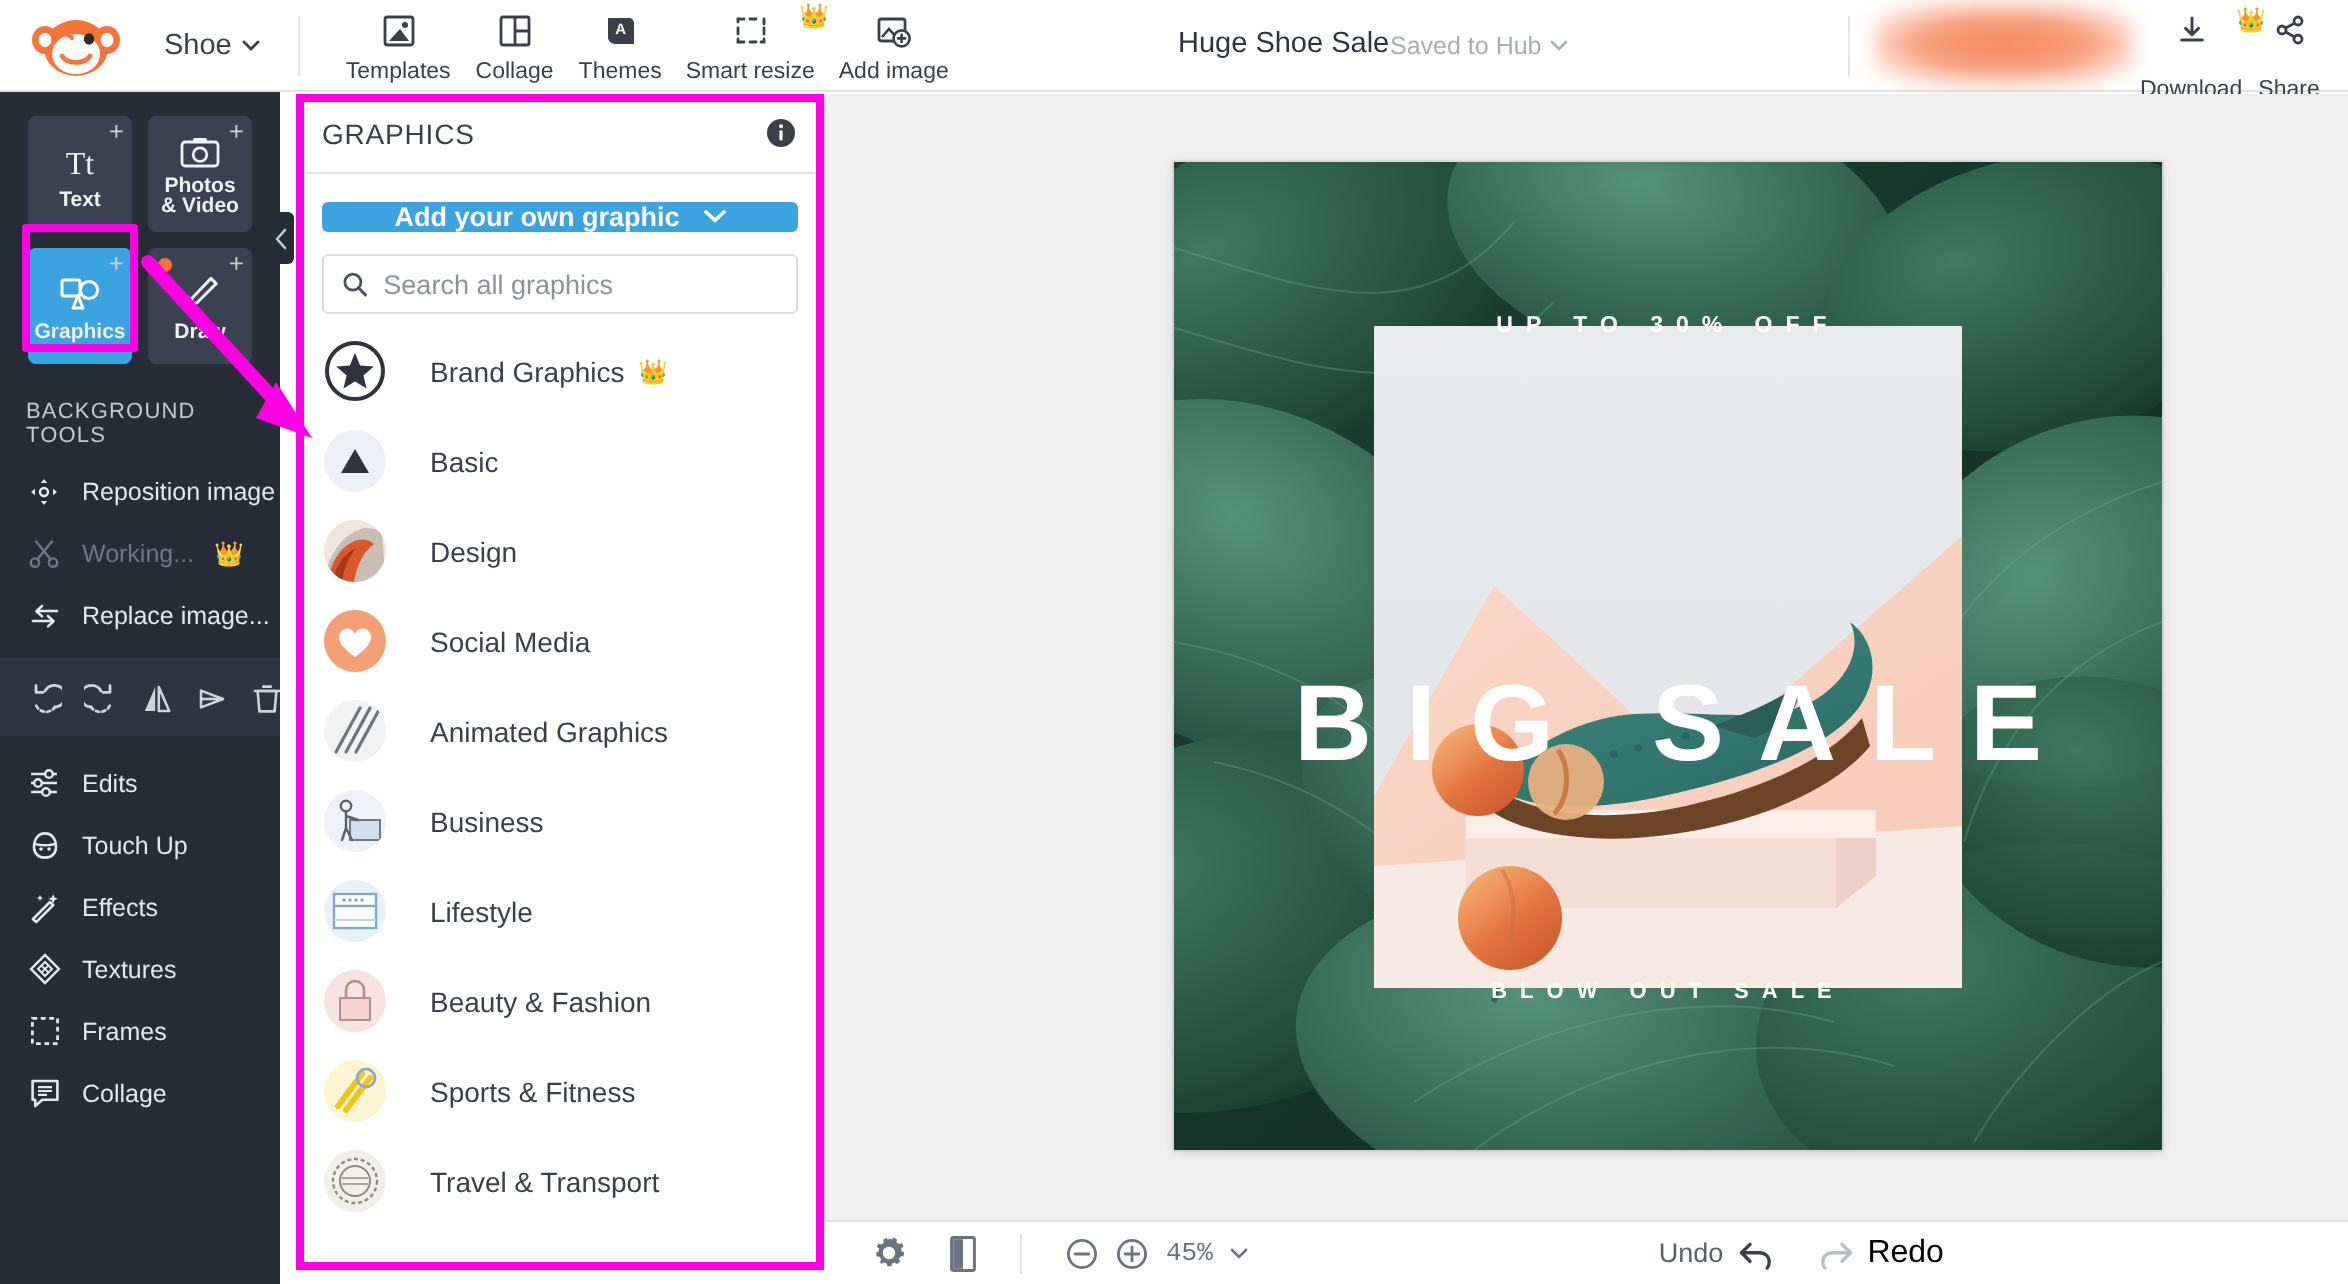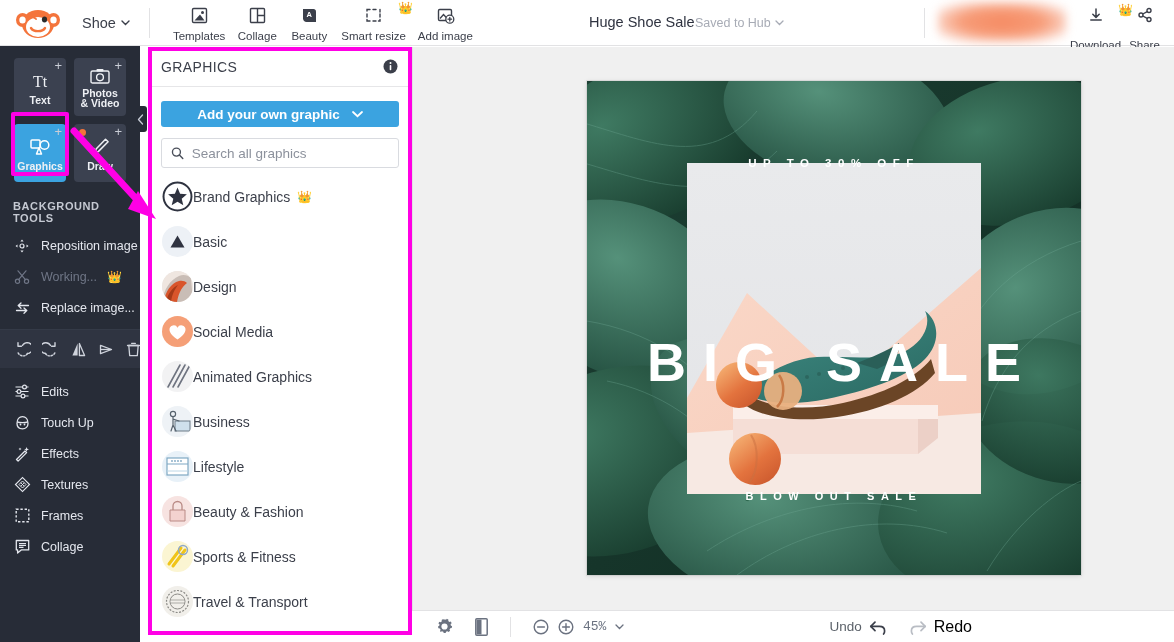--- a/index.html
+++ b/index.html
@@ -69,21 +69,21 @@
   .sidecard .cic{ height:24px; display:flex; align-items:center; }
   .sidecard .clb{ font-size:10.5px; line-height:11px; text-align:center; margin-top:2px; font-weight:bold;}
   .sidecard.active{ background:#3ba3e0; }
   .sel-ring{
     position:absolute; left:11px; top:66px; width:58px; height:64px;
     border:4px solid #ff00e5; border-radius:2px; pointer-events:none;
   }
 
   .sectitle{
     margin-top:18px; padding-left:13px;
-    font-size:11px; letter-spacing:.6px; color:#c5c9d2; font-weight:bold;
+    font-size:11px; letter-spacing:.6px; color:#c5c9d2; font-weight:normal;
   }
   .srow{
     height:31px; display:flex; align-items:center; gap:10px; padding-left:13px;
     font-size:12.5px; color:#e4e7ee; cursor:pointer;
   }
   .srow.dim{ color:#6f7686; }
   .srow .ri{ width:18px; display:flex; justify-content:center; align-items:center; }
   .hairline{ height:1px; background:#343a47; margin:6px 0 0 0; }
   .actionrow{
     height:38px; display:flex; align-items:center; gap:11px; padding-left:14px;
@@ -106,37 +106,37 @@
   }
   .panel-head{
     height:40px; border-bottom:1px solid #e6e6e8;
     display:flex; align-items:center; justify-content:space-between;
     padding:0 14px 0 13px;
   }
   .panel-head .ttl{ font-size:14px; letter-spacing:.4px; color:#3b3f4a; }
   .info-ic{ cursor:pointer; }
   .panel-body{ padding:14px 13px 0 13px; }
   .addbtn{
-    height:26px; background:#3ba3e0; border-radius:3px; color:#fff;
+    height:15px; background:#3ba3e0; border-radius:3px; color:#fff;
     display:flex; align-items:center; justify-content:center; gap:12px;
     font-size:13.5px; font-weight:bold; cursor:pointer;
   }
   .searchbox{
     margin-top:11px; height:30px; border:1px solid #d9dbe0; border-radius:3px;
     display:flex; align-items:center; gap:8px; padding:0 9px; cursor:text;
   }
   .searchbox input{
     border:0; outline:0; font-size:13.5px; color:#6d727e; width:100%;
     font-family:"Liberation Sans", sans-serif; background:transparent;
   }
   .searchbox input::placeholder{ color:#8c919c; }
 
   .cat-list{ margin-top:6px; }
   .cat{
-    height:45px; display:flex; align-items:center; gap:0; cursor:pointer;
+    height:45px; display:flex; align-items:center; gap:22px; cursor:pointer;
     padding-left:1px;
   }
   .cat .thumb{
     width:31px; height:31px; border-radius:50%; flex:none; position:relative;
     overflow:hidden; background:#eceff3;
   }
   .cat .nm{ font-size:14px; color:#3b3f4a; display:flex; align-items:center; gap:7px;}
   .cat .nm .cr{ font-size:12px; }
 
   .panel-scrollbar{
@@ -251,21 +251,21 @@
         <span class="lb">Collage</span>
       </div>
 
       <div class="tool">
         <span class="ic">
           <svg width="19" height="19" viewBox="0 0 19 19">
             <path d="M3 3h10.5c1.4 0 2.5 1.1 2.5 2.5V16H6.5C4.6 16 3 14.4 3 12.5z" fill="#3b3f4a"></path>
             <text x="9.3" y="11" font-size="7.5" font-family="Liberation Sans, sans-serif" fill="#fff" text-anchor="middle" font-weight="bold">A</text>
           </svg>
         </span>
-        <span class="lb">Beauty</span>
+        <span class="lb">Themes</span>
       </div>
 
       <div class="tool">
         <span class="ic">
           <svg width="19" height="19" viewBox="0 0 19 19">
             <path d="M3 5V3.5h3M3 8v3M3 13.5V15h3M9 15h3M14.5 15H16v-1.5M16 11V8" stroke="#3b3f4a" stroke-width="1.4" fill="none" stroke-linecap="round"></path>
             <path d="M9 3.5h3M16 3.5V6" stroke="#3b3f4a" stroke-width="1.4" fill="none" stroke-linecap="round"></path>
           </svg>
         </span>
         <span class="crown">👑</span>

